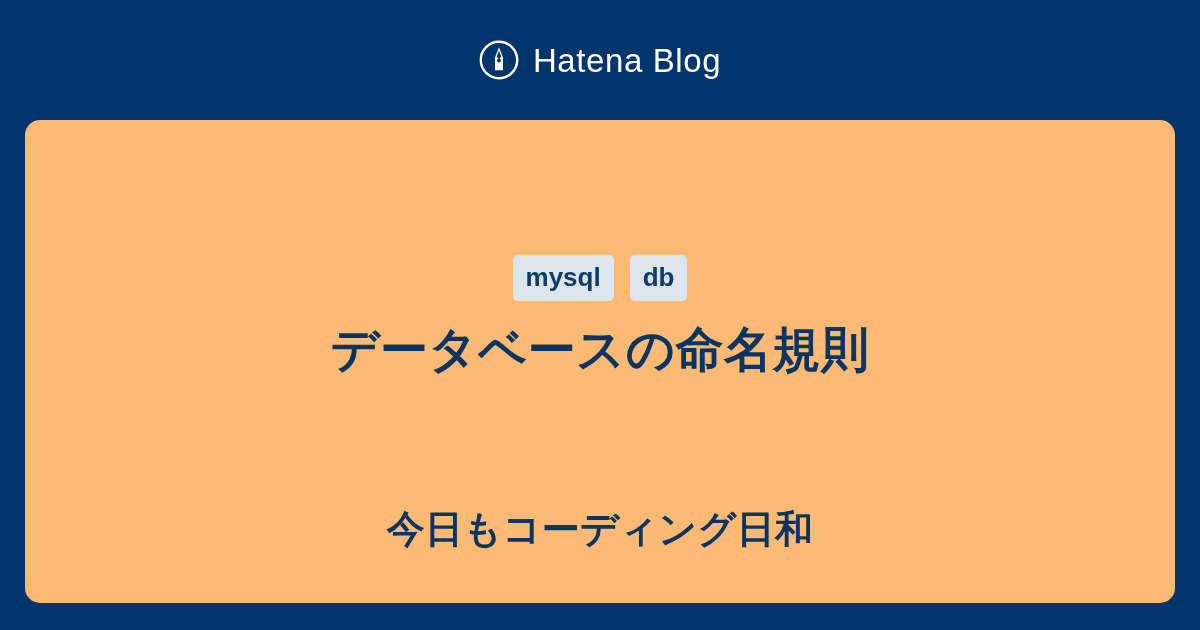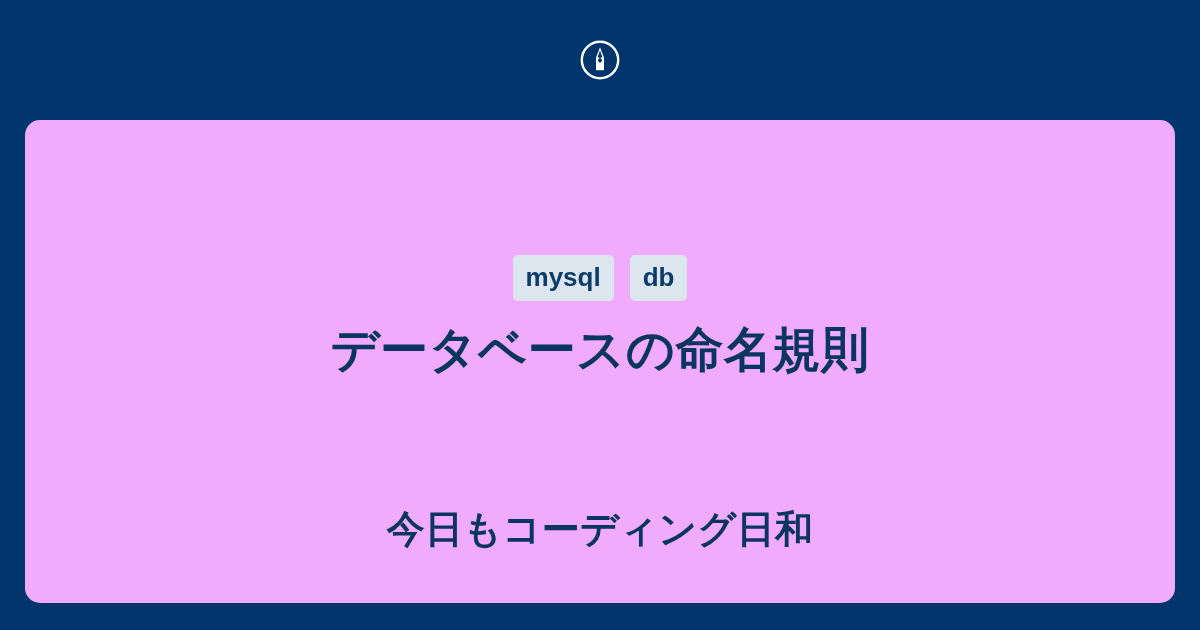--- a/index.html
+++ b/index.html
@@ -51,21 +51,21 @@
     white-space: nowrap;
   }
 
   
   .card {
     position: absolute;
     left: 25px;
     top: 120px;
     width: 1150px;
     height: 483px;
-    background: #f0abfc;
+    background: #fdba74;
     border-radius: 15px;
     box-sizing: border-box;
   }
 
   
   .tag-row {
     position: absolute;
     left: 0;
     top: 135px;
     width: 1150px;
@@ -127,20 +127,21 @@
   <div class="brand">
     <span class="brand-logo-wrap">
       <svg class="brand-logo" viewBox="0 0 40 40" xmlns="http://www.w3.org/2000/svg" aria-hidden="true">
         <circle cx="20" cy="20" r="18.2" fill="none" stroke="#ffffff" stroke-width="2.4"></circle>
         <path d="M20 7.2 L24.0 17.6 L24.0 30.2 L16.0 30.2 L16.0 17.6 Z" fill="#ffffff"></path>
         <path d="M20 10.4 L22.5 17.4 L17.5 17.4 Z" fill="#01356b"></path>
         <circle cx="20" cy="20.4" r="2.0" fill="#01356b"></circle>
         <rect x="19.3" y="17.0" width="1.4" height="4.2" fill="#01356b"></rect>
       </svg>
     </span>
+    <span class="brand-name">Hatena Blog</span>
   </div>
 
   <div class="card">
 
     <div class="tag-row">
       <span class="tag">mysql</span>
       <span class="tag">db</span>
     </div>
 
     <div class="entry-title">データベースの命名規則</div>

